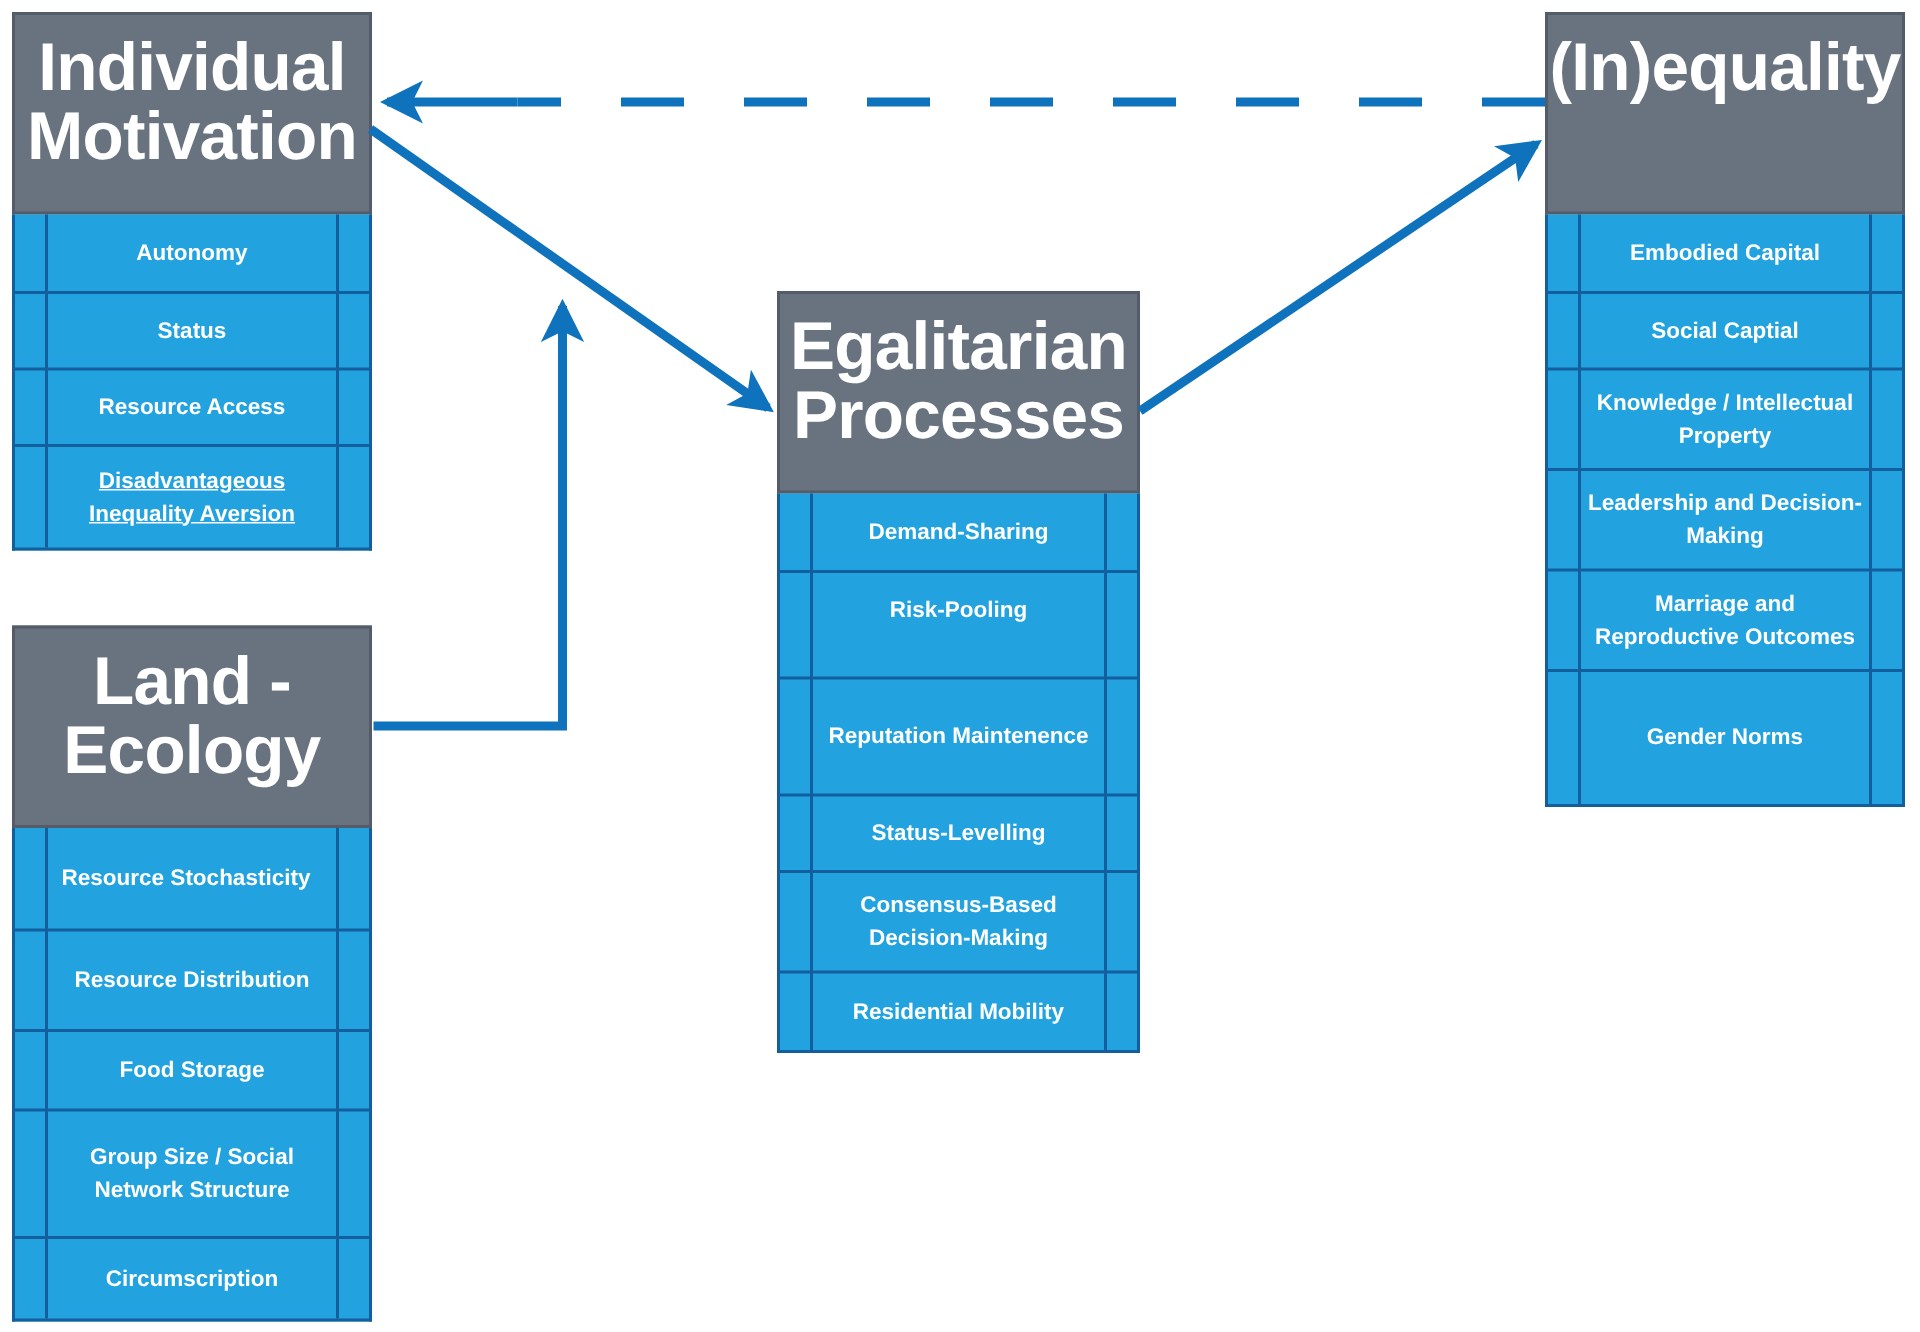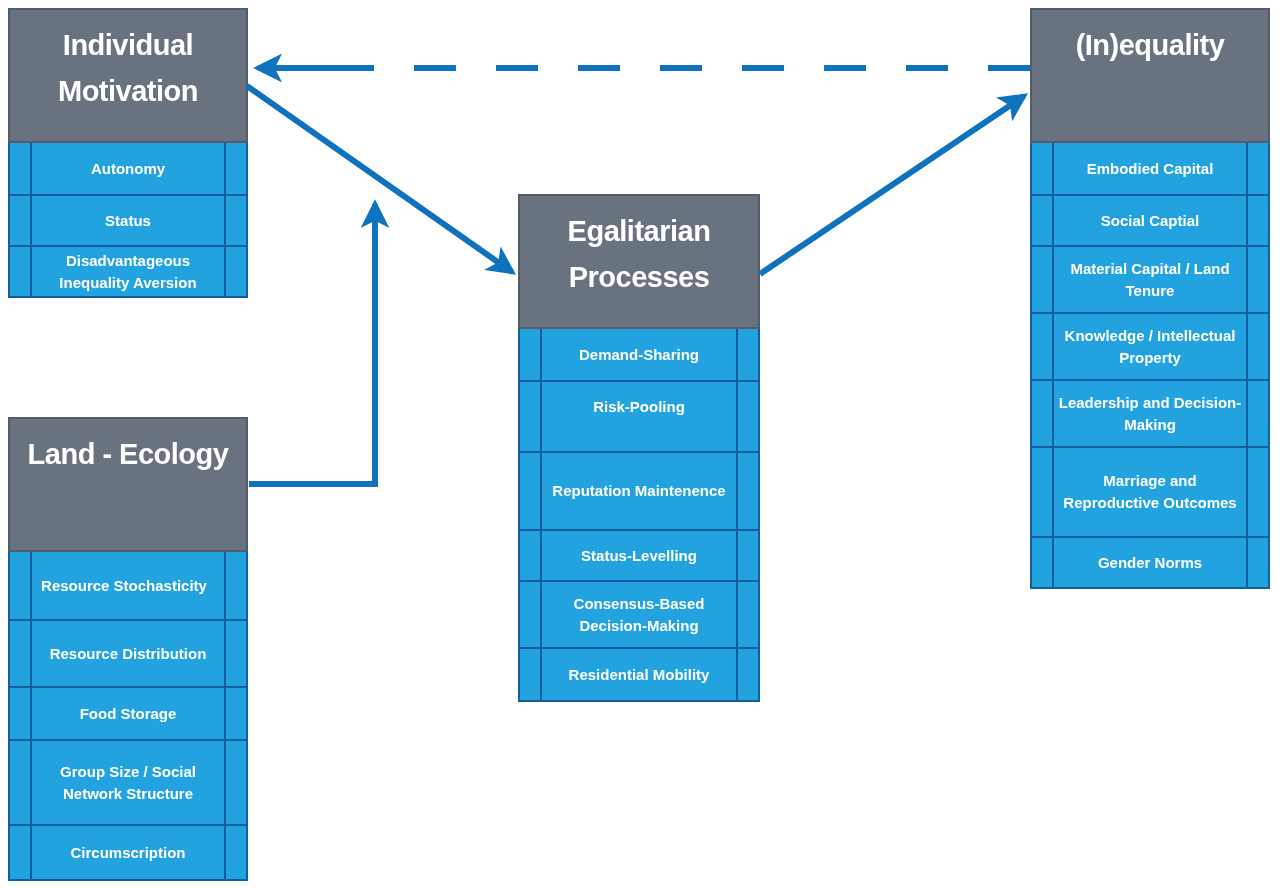--- a/index.html
+++ b/index.html
@@ -23,21 +23,21 @@
   .node{
     position:absolute;
     z-index:1;
   }
   .node-header{
     height:135px;
     background:var(--header-gray);
     border:2px solid var(--header-border);
     color:var(--text-white);
     font-weight:bold;
-    font-size:29px;
+    font-size:45px;
     line-height:46px;
     text-align:center;
     padding-top:12px;
     letter-spacing:-0.5px;
   }
   .node-body{
     position:relative;
     background:var(--cell-blue);
     border:2px solid var(--line-blue);
     border-top:none;
@@ -122,20 +122,21 @@
     <path d="M247,86 L512,272" marker-end="url(#arrowhead)"></path>
     <path d="M760,274 L1024,96" marker-end="url(#arrowhead)"></path>
     <path d="M249,484 L375,484 L375,204" stroke-linejoin="miter" marker-end="url(#arrowhead)"></path>
   </svg>
 
   <div class="node" id="box-individual-motivation">
     <div class="node-header">Individual Motivation</div>
     <div class="node-body">
         <div class="row">Autonomy</div>
         <div class="row">Status</div>
+        <div class="row">Resource Access</div>
         <div class="row">Disadvantageous Inequality Aversion</div>
       </div>
   </div>
 
   <div class="node" id="box-socio-ecology">
     <div class="node-header">Land - Ecology</div>
     <div class="node-body">
         <div class="row">Resource Stochasticity</div>
         <div class="row">Resource Distribution</div>
         <div class="row">Food Storage</div>
@@ -154,21 +155,20 @@
         <div class="row">Consensus-Based Decision-Making</div>
         <div class="row">Residential Mobility</div>
       </div>
   </div>
 
   <div class="node" id="box-inequality">
     <div class="node-header">(In)equality</div>
     <div class="node-body">
         <div class="row">Embodied Capital</div>
         <div class="row">Social Captial</div>
-        <div class="row">Material Capital / Land Tenure</div>
         <div class="row">Knowledge / Intellectual Property</div>
         <div class="row">Leadership and Decision-Making</div>
         <div class="row">Marriage and Reproductive Outcomes</div>
         <div class="row">Gender Norms</div>
       </div>
   </div>
 
 </div>
 
 </body></html>

